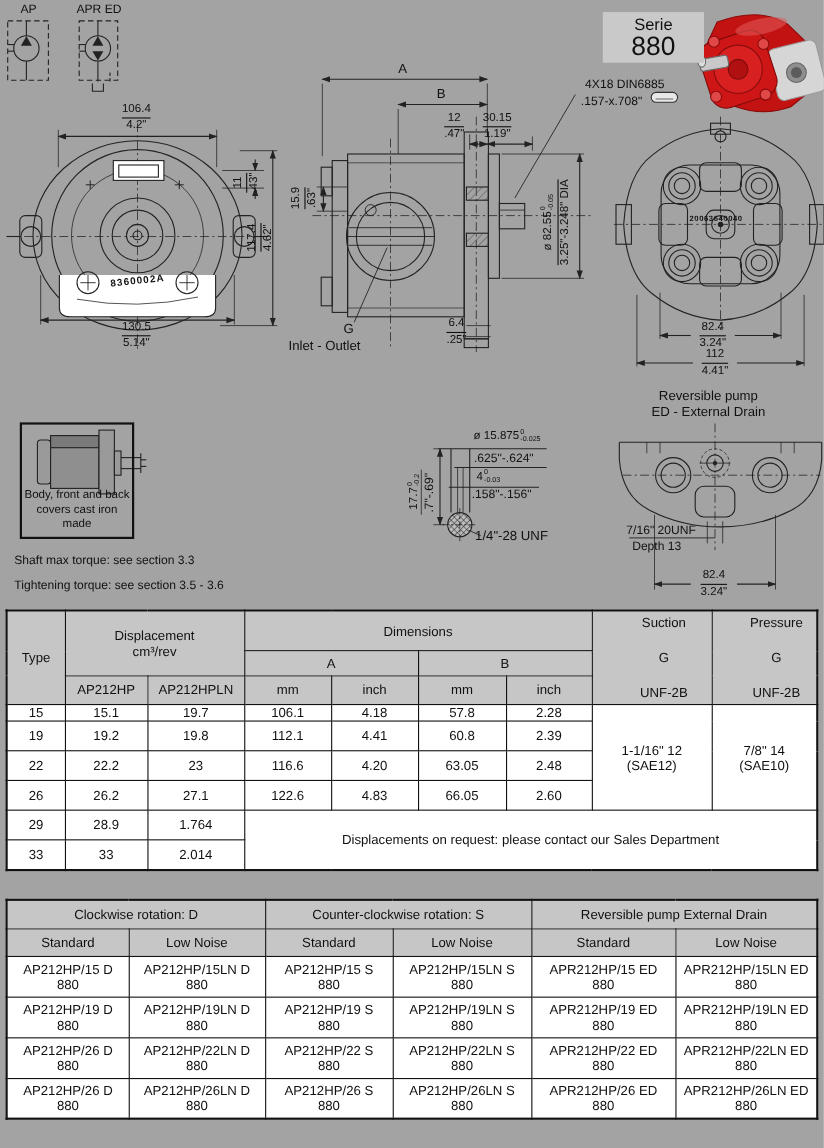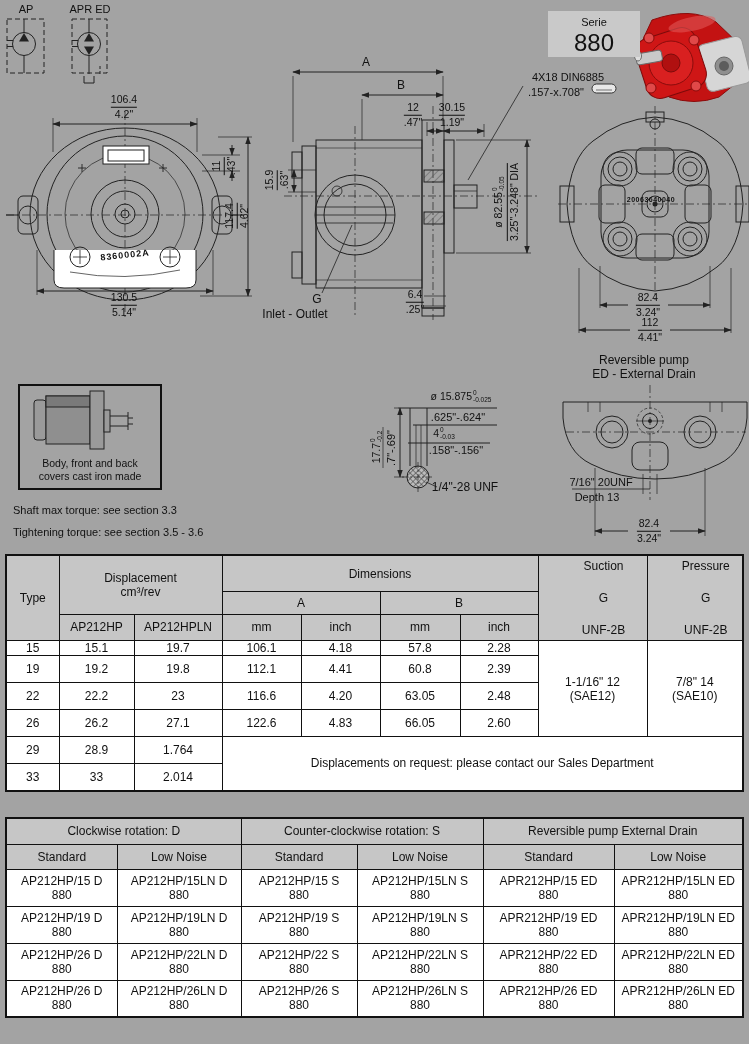--- a/index.html
+++ b/index.html
@@ -12,23 +12,23 @@
   .lbl.tiny{font-size:7px;font-weight:bold;letter-spacing:.5px;}
   .lbl.mark{font-size:9px;font-weight:bold;letter-spacing:1px;transform:translate(-50%,-50%) rotate(-6deg);}
   .dim{position:absolute;display:flex;flex-direction:column;align-items:center;
        transform:translate(-50%,-50%);font-size:10.5px;line-height:1.12;white-space:nowrap;z-index:3;}
   .dim.v{transform:translate(-50%,-50%) rotate(-90deg);}
   .dim .bar{align-self:stretch;border-top:1px solid #111;margin:1px 0;}
   .r1{display:inline-flex;align-items:center;}
   .tol{display:inline-flex;flex-direction:column;font-size:6.5px;line-height:1.05;text-align:left;margin-left:1px;}
   .serie{position:absolute;left:548px;top:11px;width:92px;height:46px;background:#c9c9c9;
          text-align:center;z-index:2;}
-  .serie .s1{font-size:11px;line-height:17px;padding-top:3px;}
+  .serie .s1{font-size:15px;line-height:17px;padding-top:3px;}
   .serie .s2{font-size:24px;line-height:24px;}
-  .matbox{position:absolute;left:18px;top:384px;width:144px;height:106px;border:2px solid #111;
+  .matbox{position:absolute;left:18px;top:384px;width:104px;height:106px;border:2px solid #111;
           box-sizing:border-box;z-index:2;}
   .matbox .cap{position:absolute;left:0;right:0;bottom:5px;text-align:center;font-size:10.5px;line-height:13px;}
   .note{position:absolute;font-size:11px;white-space:nowrap;z-index:3;}
   table.tb{position:absolute;border-collapse:collapse;table-layout:fixed;z-index:3;background:#fff;}
   table.tb td{border:1px solid #111;text-align:center;vertical-align:middle;font-size:12px;padding:0 2px;overflow:hidden;}
   table.t1{left:5px;top:554px;width:737px;border:2px solid #111;}
   table.t2{left:5px;top:817px;width:737px;border:2px solid #111;}
   table.tb td.g{background:#c6c6c6;}
   td.stack3{padding:0;}
   td.stack3 .st{display:flex;flex-direction:column;justify-content:space-between;height:78px;padding:3px 0;margin-left:22px;}

